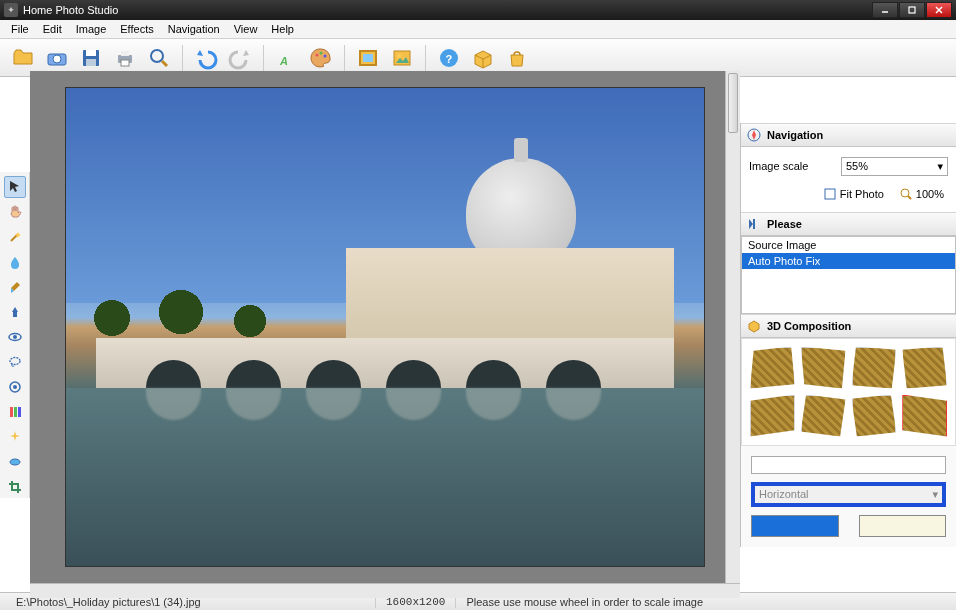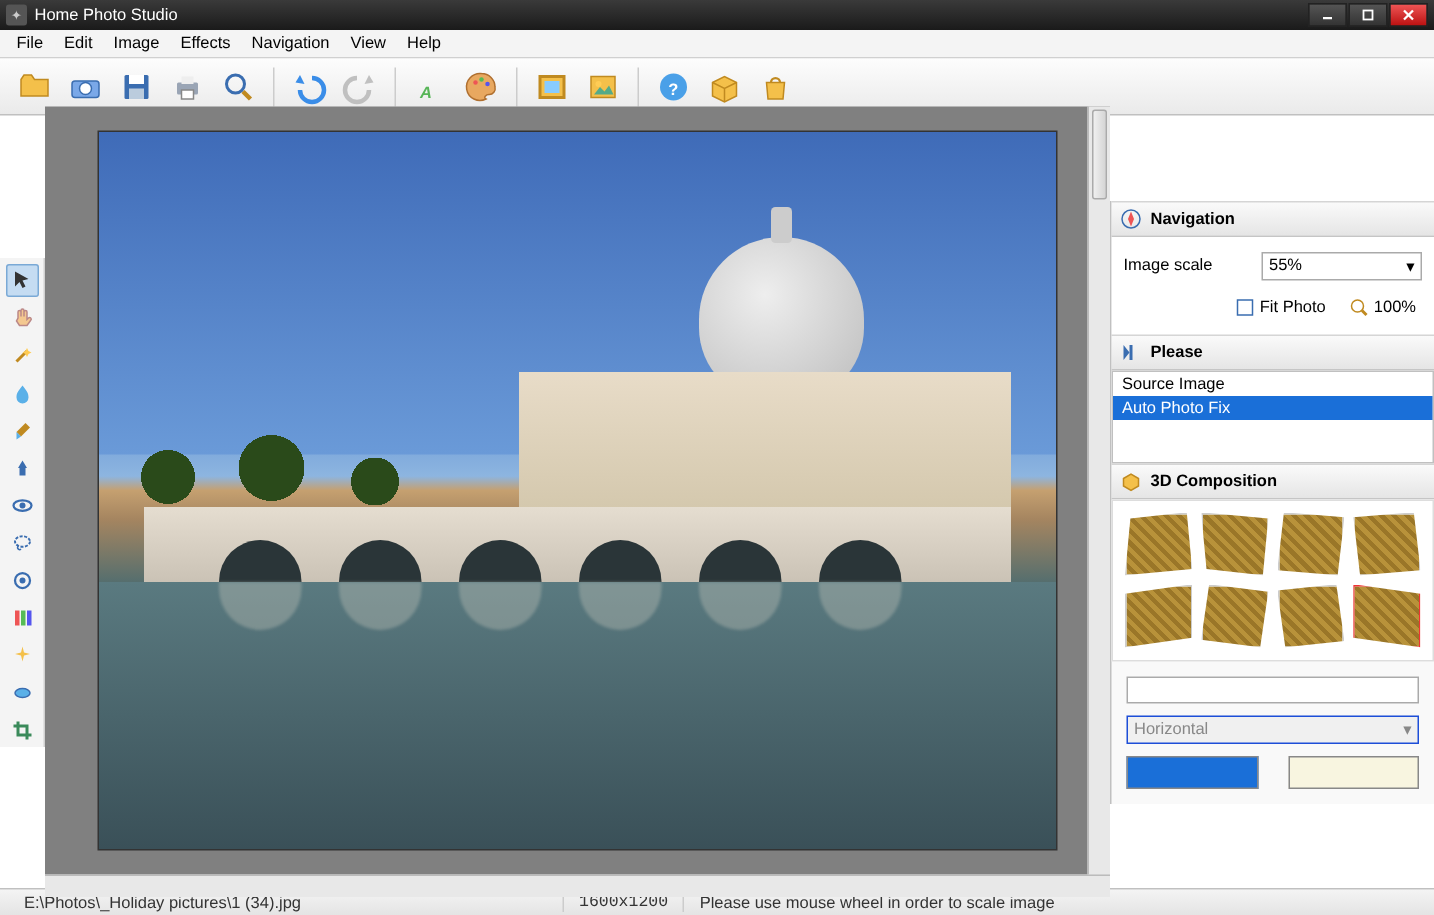--- a/index.html
+++ b/index.html
@@ -51,37 +51,37 @@
 
 
 .rightpane { width: 216px; background: #f9f9f9; border-left:1px solid #c0c0c0; display:flex; flex-direction:column; overflow-y:auto; }
 .panel-hdr { background: linear-gradient(#fafafa,#e5e5e5); border-top:1px solid #d5d5d5; border-bottom:1px solid #c5c5c5; padding:4px 6px; font-weight:bold; display:flex; align-items:center; gap:6px;}
 .panel-body { padding:6px 8px; background:#fff; }
 .nav-row { display:flex; align-items:center; margin:4px 0; gap:22px;}
 .nav-row label { flex:0 0 70px; }
 .nav-select { flex:1; border:1px solid #aaa; background:#fff; padding:2px 4px; display:flex; justify-content:space-between; align-items:center;}
 .nav-btns { display:flex; justify-content:flex-end; gap:8px; margin-top:6px; padding:4px 0;}
 .nav-btns .nbtn { display:flex; align-items:center; gap:4px; padding:2px 4px; cursor:default;}
-.history-list { border:1px solid #c0c0c0; background:#fff; height:62px; font-size:11px;}
+.history-list { border:1px solid #c0c0c0; background:#fff; height:78px; font-size:11px;}
 .history-item { padding:2px 6px; }
 .history-item.sel { background:#1a6fd8; color:#fff; }
 .comp-grid { display:grid; grid-template-columns:repeat(4,1fr); gap:6px; padding:8px; background:#fff; border:1px solid #ddd;}
 .comp-tile { height:42px; border:1px solid #ccc; background:repeating-linear-gradient(45deg,#b8923a,#b8923a 3px,#9a7628 3px,#9a7628 6px); }
 .comp-tile.sel { border:1px solid #e33; }
 .comp-tile.t1{clip-path:polygon(8% 10%,92% 0%,100% 90%,0% 100%);} 
 .comp-tile.t2{clip-path:polygon(0% 0%,100% 10%,92% 100%,8% 90%);} 
 .comp-tile.t3{clip-path:polygon(10% 0%,100% 8%,90% 100%,0% 92%);} 
 .comp-tile.t4{clip-path:polygon(0% 8%,90% 0%,100% 92%,10% 100%);} 
 .comp-tile.t5{clip-path:polygon(0% 15%,100% 0%,100% 85%,0% 100%);} 
 .comp-tile.t6{clip-path:polygon(12% 0%,100% 12%,88% 100%,0% 88%);} 
 .comp-tile.t7{clip-path:polygon(0% 10%,88% 0%,100% 90%,12% 100%);} 
 .comp-tile.t8{clip-path:polygon(0% 0%,100% 15%,100% 100%,0% 85%);} 
 .comp-lower { padding:10px;}
 .comp-field { border:1px solid #aaa; background:#fff; height:18px; margin-bottom:8px;}
-.comp-select { border:1px solid #1d4ed8; background:#f0f0f0; padding:2px 4px; color:#888; display:flex; justify-content:space-between; margin-bottom:8px;}
+.comp-select { border:4px solid #1d4ed8; background:#f0f0f0; padding:2px 4px; color:#888; display:flex; justify-content:space-between; margin-bottom:8px;}
 .comp-colors { display:flex; gap:20px;}
 .comp-color { flex:1; height:22px; border:1px solid #888;}
 .comp-color.c1 { background:#1a6fd8;}
 .comp-color.c2 { background:#f8f5e0;}
 
 
 .statusbar { height:18px; background:linear-gradient(#f4f4f4,#e4e4e4); border-top:1px solid #c0c0c0; display:flex; align-items:center; padding:0 6px; font-size:11px; color:#333;}
 .statusbar .cell { padding:0 10px; }
 .statusbar .cell.path { flex:0 0 370px; border-right:1px solid #ccc;}
 .statusbar .cell.dim { flex:0 0 60px; border-right:1px solid #ccc; text-align:center;font-family:Liberation Mono, monospace;}

